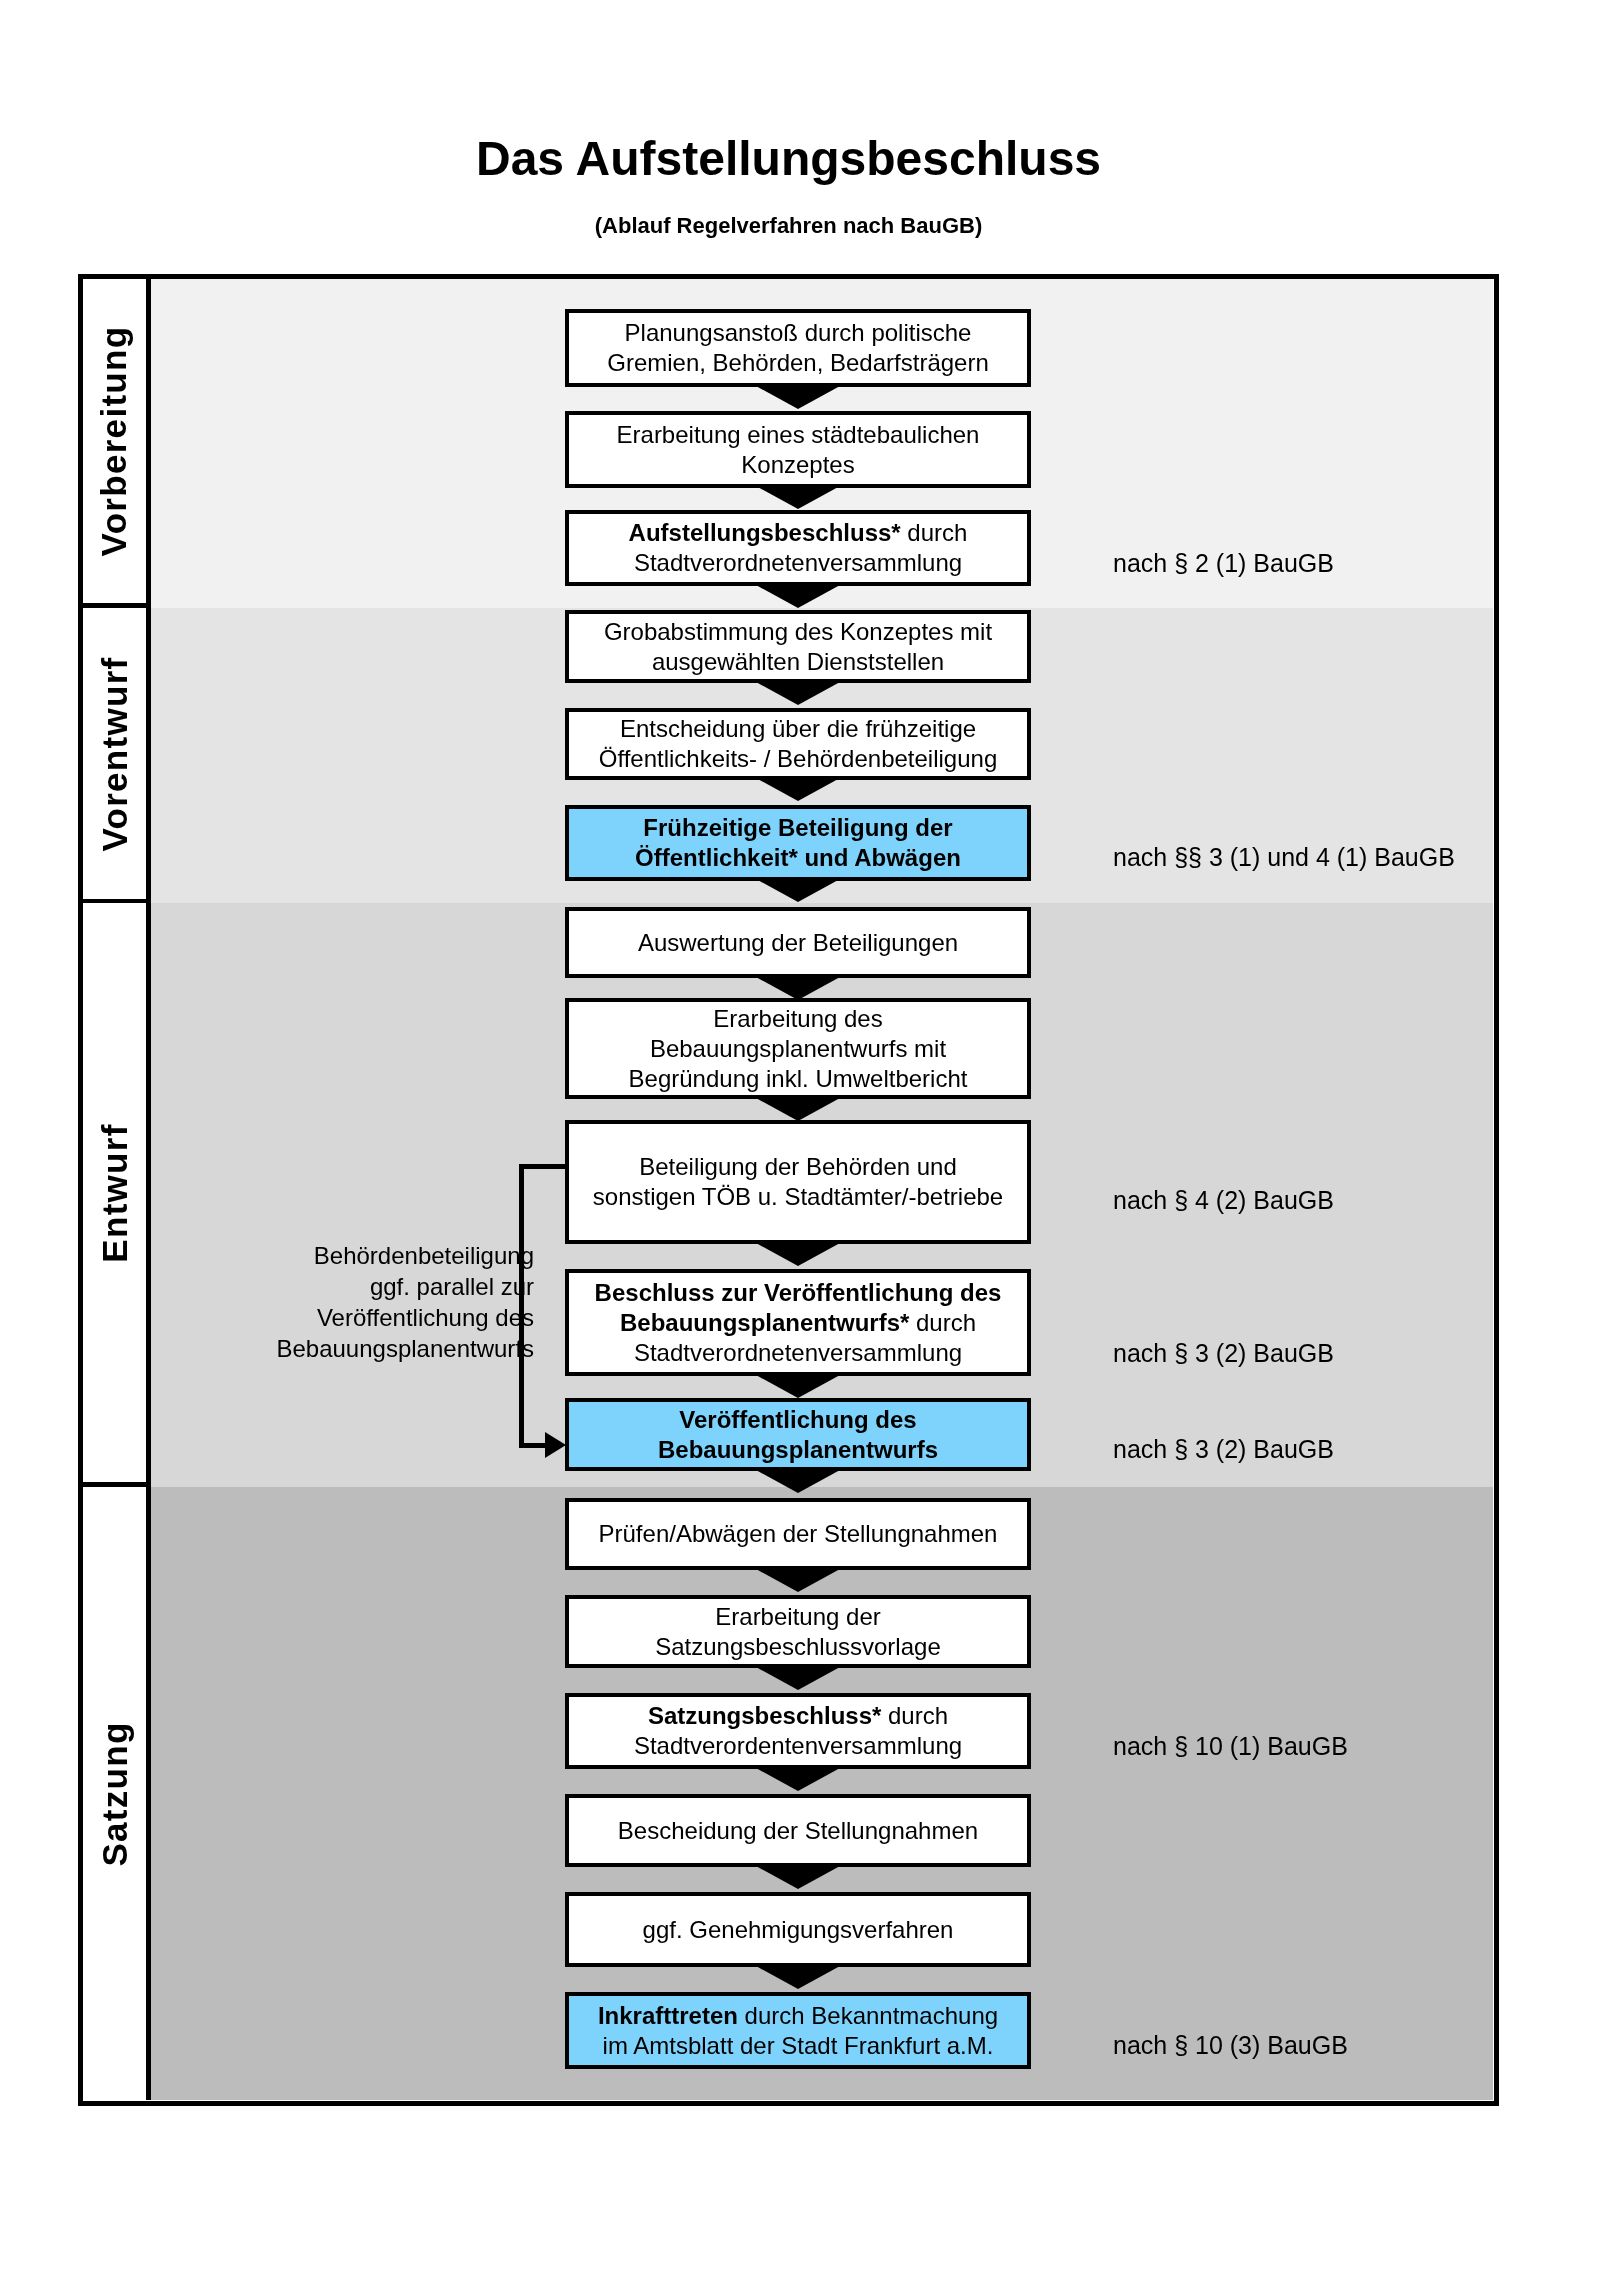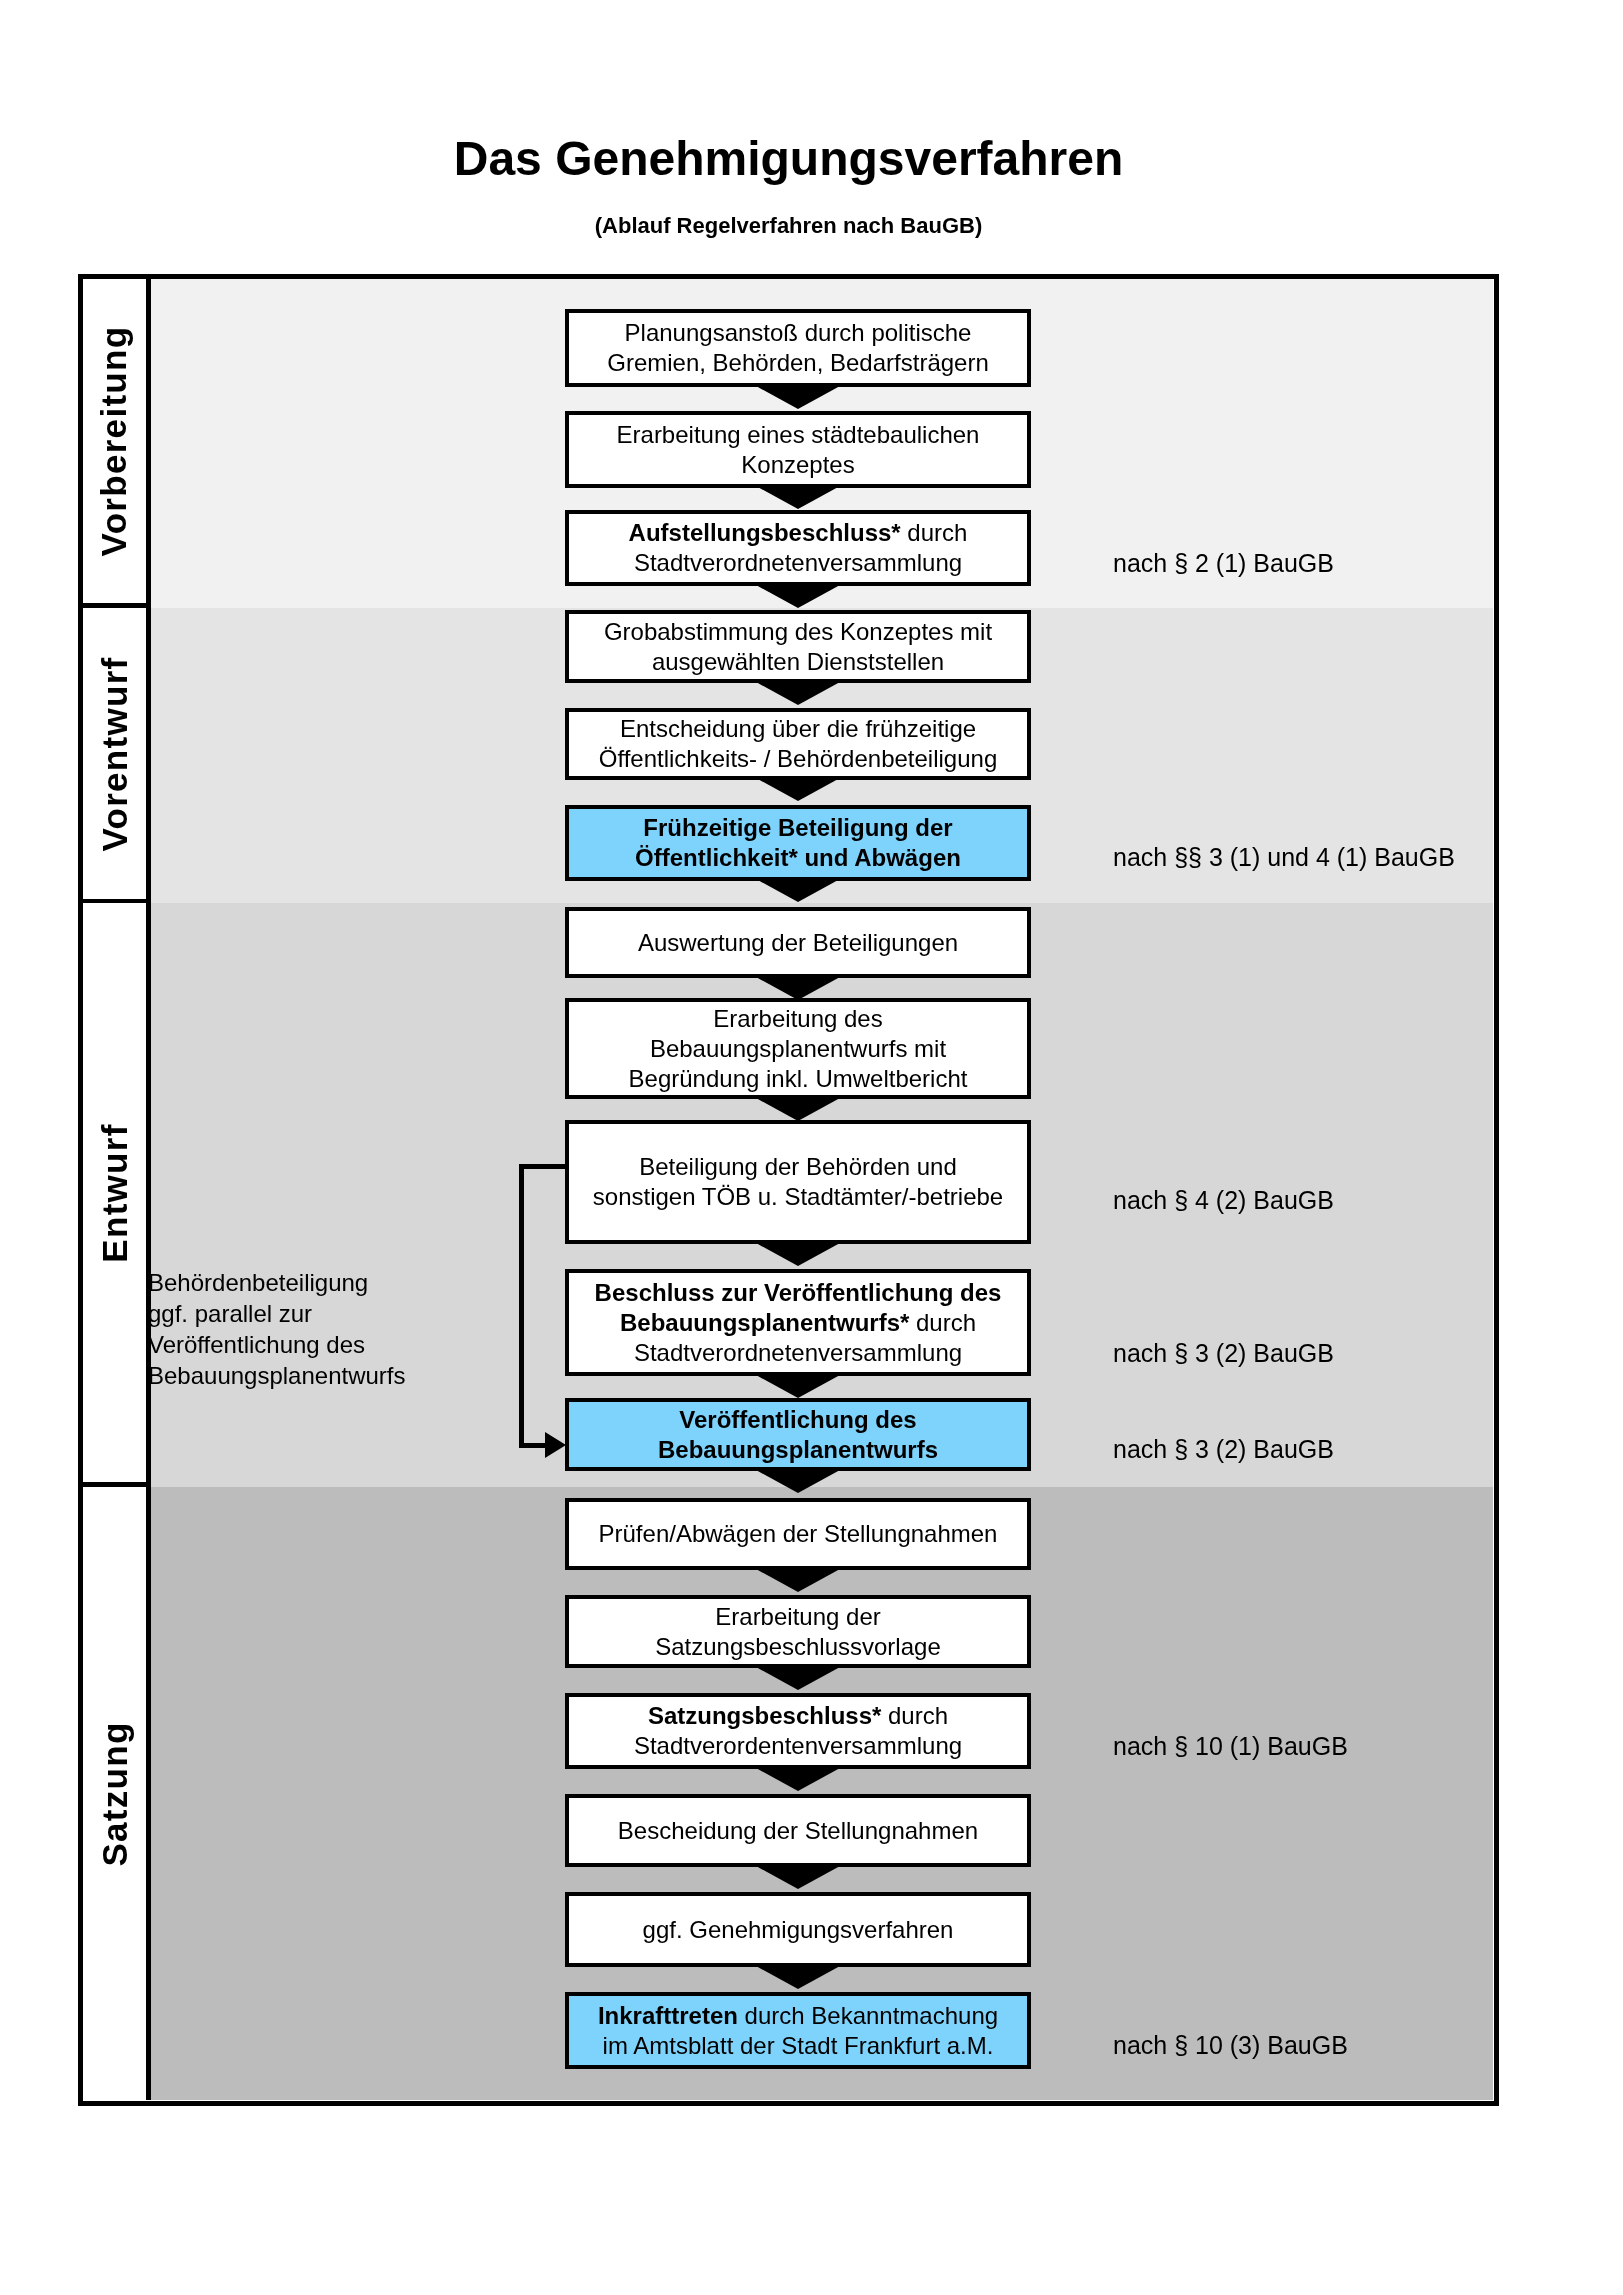--- a/index.html
+++ b/index.html
@@ -82,21 +82,21 @@
   
   .ref{
     position:absolute;left:1030px;height:37px;line-height:37px;
     font-size:25px;white-space:nowrap;
   }
   .ref-0{top:266px}.ref-1{top:560px}.ref-2{top:903px}.ref-3{top:1056px}
   .ref-4{top:1152px}.ref-5{top:1449px}.ref-6{top:1748px}
   
   .side-note{
     position:absolute;left:65px;top:961px;width:386px;
-    text-align:left;font-size:24px;line-height:31px;margin-top:27px;
+    text-align:right;font-size:24px;line-height:31px;
   }
   
   .br-top{position:absolute;left:436px;top:885px;width:46px;height:4.6px;background:#000;}
   .br-vert{position:absolute;left:436px;top:885px;width:4.6px;height:284px;background:#000;}
   .br-bot{position:absolute;left:436px;top:1164px;width:29.5px;height:4.6px;background:#000;}
   .br-head{
     position:absolute;left:462px;top:1153px;width:0;height:0;
     border-top:13.7px solid transparent;border-bottom:13.7px solid transparent;
     border-left:21px solid #000;
   }
@@ -104,21 +104,21 @@
   .footnote{
     position:absolute;left:151px;top:2138px;width:1335px;
     font-size:25px;line-height:37px;text-align:left;
   }
 </style>
 </head>
 <body>
 
 <div class="page">
 
-  <div class="title">Das Genehmigungsverfahren</div>
+  <div class="title">Das Aufstellungsbeschluss</div>
   <div class="subtitle">(Ablauf Regelverfahren nach BauGB)</div>
 
   <div class="diagram">
 
     <div class="pbg pbg-0"></div>
     <div class="pbg pbg-1"></div>
     <div class="pbg pbg-2"></div>
     <div class="pbg pbg-3"></div>
 
     <div class="lcell lcell-0">

